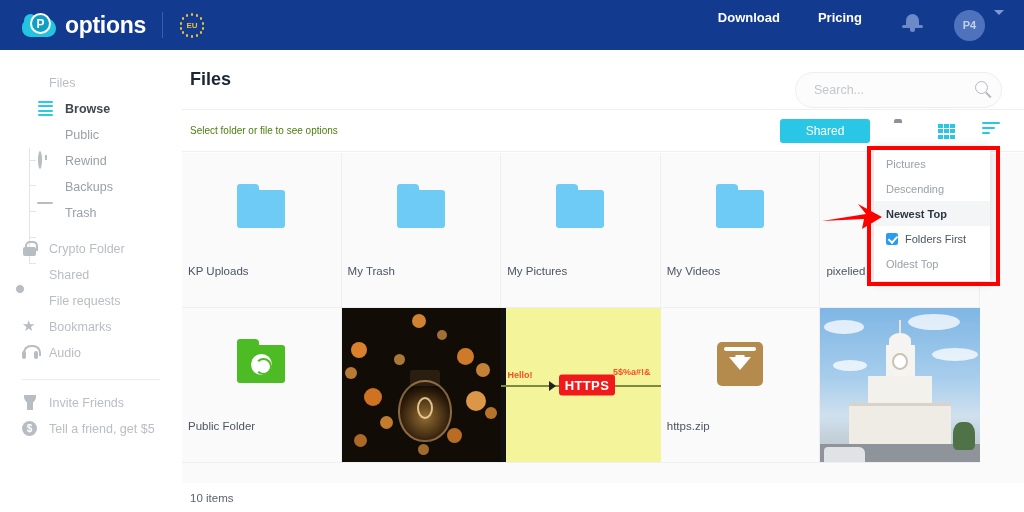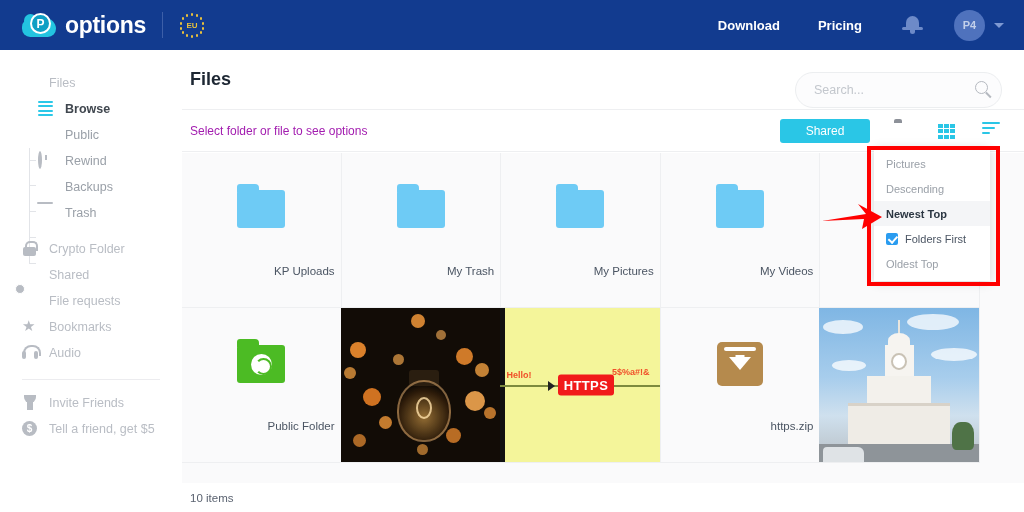--- a/index.html
+++ b/index.html
@@ -35,21 +35,21 @@
   .brand-name { color:#fff; font-size:23px; font-weight:bold; margin-left:9px; letter-spacing:-0.3px;}
   .brand-sep { width:1px; height:26px; background:#3d5fa8; margin:0 16px; }
   .eu-badge { position:relative; width:26px; height:26px; }
   .eu-badge .eu-text {
     position:absolute; left:0; top:0; width:26px; height:26px;
     display:flex; align-items:center; justify-content:center;
     color:#e8c13b; font-size:8px; font-weight:bold;
   }
   .eu-star { position:absolute; width:2.5px; height:2.5px; background:#e8c13b; border-radius:50%; }
 
-  .top-right { margin-left:auto; display:flex; align-items:center; margin-right:20px; }
+  .top-right { margin-left:auto; display:flex; align-items:flex-start; margin-right:20px; }
   .top-link { color:#ffffff; font-size:13px; font-weight:bold; margin-right:38px; text-decoration:none; }
   .bell { width:26px; height:26px; margin-right:28px; position:relative; }
   .bell-body{
     position:absolute; left:6px; top:4px; width:13px; height:13px;
     background:#6d8ac8; border-radius:7px 7px 2px 2px;
   }
   .bell-body:after{
     content:""; position:absolute; left:-4px; top:11px; width:21px; height:3px;
     background:#6d8ac8; border-radius:2px;
   }
@@ -113,42 +113,42 @@
   .search-input {
     width:207px; height:36px; border-radius:18px; border:1px solid #eceef0;
     background:#fcfcfd; padding:0 36px 0 18px; font-size:12.5px; color:#9aa0a8;
     font-family:"Liberation Sans", sans-serif; outline:none;
   }
   .search-input::placeholder{ color:#c3c7cd; }
   .mag { position:absolute; right:14px; top:9px; width:13px; height:13px; border:1.6px solid #b5b9c0; border-radius:50%; }
   .mag:after{content:"";position:absolute;right:-5px;bottom:-3px;width:7px;height:1.7px;background:#b5b9c0;transform:rotate(45deg);}
 
   .toolbar { height:42px; display:flex; align-items:center; padding:0 22px 0 8px; border-bottom:1px solid #eeeff1; position:relative; }
-  .toolbar-hint { font-size:12px; color:#a21caf; }
+  .toolbar-hint { font-size:10px; color:#4d7c0f; }
   .tb-right { margin-left:auto; display:flex; align-items:center; }
   .upload-btn {
     width:90px; height:24px; background:#2ac6e6; color:#fff; border:none; border-radius:3px;
     font-size:12px; font-family:"Liberation Sans", sans-serif; cursor:pointer;
   }
   .tb-ico { margin-left:24px; width:20px; height:18px; position:relative; cursor:pointer; }
   .ic-newfolder { width:18px;height:14px;background:#8d9199;border-radius:2px;position:relative;margin-top:2px; }
   .ic-newfolder:before{content:"";position:absolute;left:0;top:-3px;width:8px;height:4px;background:#8d9199;border-radius:2px 2px 0 0;}
   .ic-newfolder:after{content:"+";position:absolute;right:1px;bottom:-2px;color:#fff;font-size:12px;font-weight:bold;line-height:12px;}
   .ic-grid { width:17px;height:15px;margin-top:2px;display:grid;grid-template-columns:repeat(3,1fr);grid-template-rows:repeat(3,1fr);gap:1.5px; }
   .ic-grid i{ background:#2ac6e6; display:block; }
   .ic-sort { width:18px;height:14px;margin-top:2px; }
   .ic-sort span{ display:block; height:2px; background:#2ac6e6; margin-bottom:3px; border-radius:1px; }
   .ic-sort span:nth-child(1){width:18px}.ic-sort span:nth-child(2){width:13px}.ic-sort span:nth-child(3){width:8px}
 
   
   .grid { position:absolute; left:0; top:103px; width:842px; height:330px; background:#fafafb; }
   .grid-row { display:flex; height:155px; }
   .tile {
     width:159.6px; height:155px; background:#fafafb; border-right:1px solid #eeeff1; border-bottom:1px solid #eeeff1;
-    display:flex; flex-direction:column; align-items:flex-end; justify-content:flex-start; position:relative;
+    display:flex; flex-direction:column; align-items:flex-start; justify-content:flex-start; position:relative;
   }
   .tile-ico-wrap { height:112px; display:flex; align-items:center; justify-content:center; width:100%; }
   .folder-ico { width:48px; height:38px; background:#6ecbf5; border-radius:3px; position:relative; }
   .folder-ico:before { content:""; position:absolute; left:0; top:-6px; width:22px; height:8px; background:#6ecbf5; border-radius:3px 4px 0 0; }
   .folder-ico.green { background:#4cbb24; }
   .folder-ico.green:before { background:#4cbb24; }
   .folder-globe { position:absolute; left:14px; top:9px; width:21px; height:21px; border-radius:50%; background:#fff; }
   .folder-globe:after{ content:""; position:absolute; left:4px; top:4px; width:13px; height:13px; border-radius:50%; border:2.5px solid #4cbb24; border-left-color:transparent; }
   .tile-label { font-size:11.5px; color:#4b5563; text-align:center; padding:0 6px; }
 

